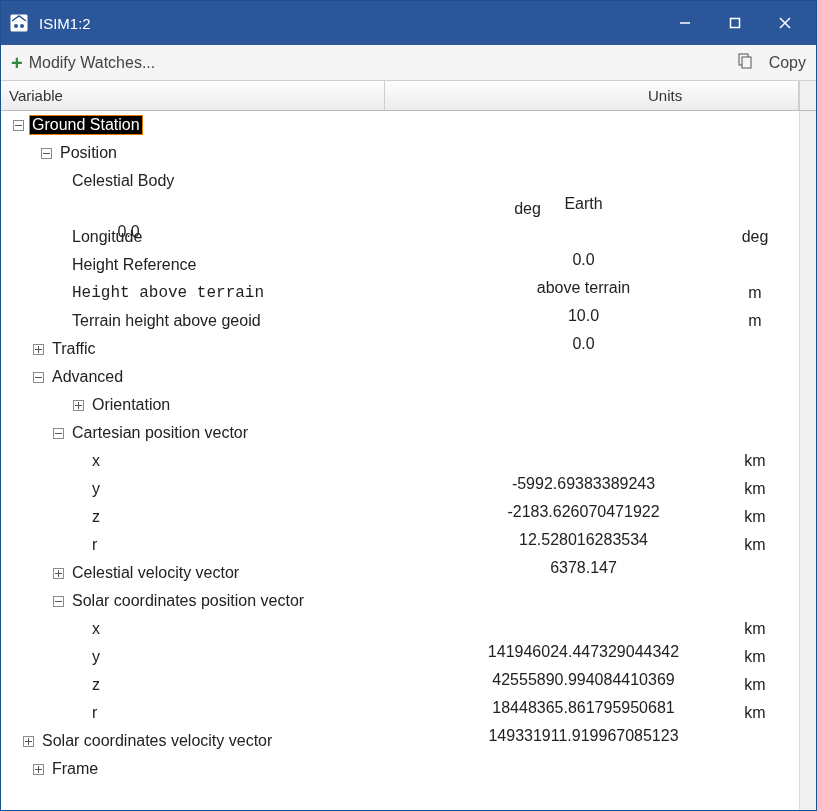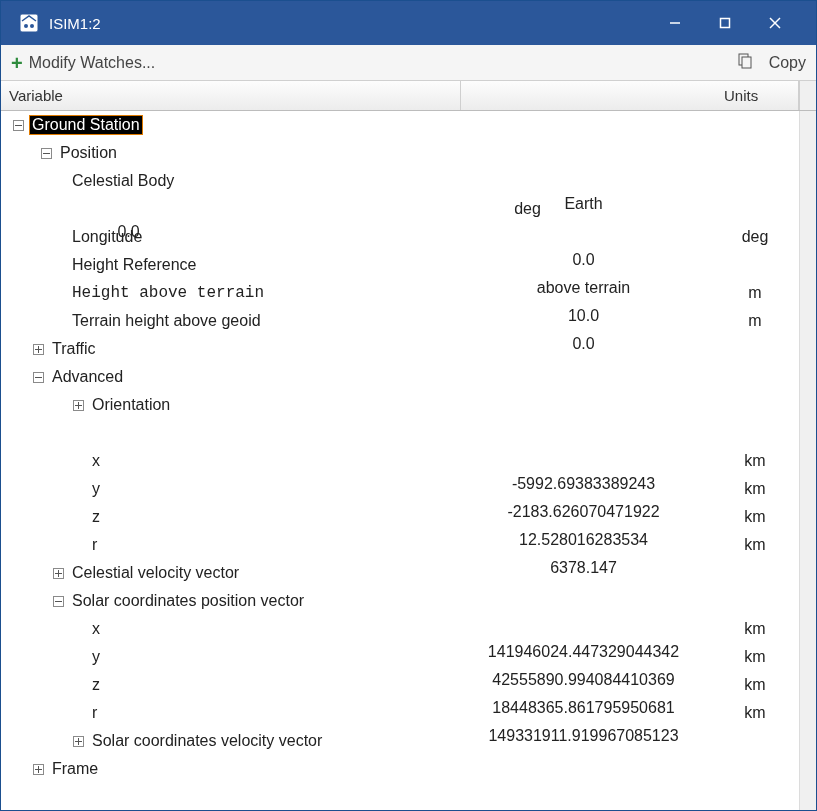--- a/index.html
+++ b/index.html
@@ -1,31 +1,31 @@
 <!DOCTYPE html>
 <html><head>
 <meta charset="utf-8">
 <style>
   * { box-sizing: border-box; margin: 0; padding: 0; }
   html, body { width: 817px; height: 811px; font-family: "Segoe UI", Arial, sans-serif; font-size: 16px; color: #222; background: #fff; overflow: hidden; }
   .window { width: 817px; height: 811px; display: flex; flex-direction: column; border: 1px solid #1b4f8f; }
-  .titlebar { height: 44px; background: #2b579a; color: #fff; display: flex; align-items: center; padding: 0 16px; }
+  .titlebar { height: 44px; background: #2b579a; color: #fff; display: flex; align-items: center; padding: 0 6px; }
   .titlebar .app-icon { width: 24px; height: 24px; margin-right: 8px; display: flex; align-items: center; justify-content: center; }
   .titlebar .title { flex: 1; font-size: 15px; }
   .winbtns { display: flex; align-items: center; gap: 0; height: 100%; }
   .winbtn { width: 50px; height: 100%; display: flex; align-items: center; justify-content: center; color: #fff; }
   .winbtn svg { stroke: #fff; }
   .toolbar { height: 36px; background: #f5f5f5; border-bottom: 1px solid #d0d0d0; display: flex; align-items: center; padding: 0 10px; color: #444; }
   .toolbar .modify { display: flex; align-items: center; gap: 6px; }
   .toolbar .plus { color: #2e8b3d; font-size: 20px; font-weight: bold; line-height: 1; }
   .toolbar .spacer { flex: 1; }
   .toolbar .copy { display: flex; align-items: center; gap: 15px; }
   .headers { height: 30px; background: linear-gradient(#fdfdfd, #ececec); border-bottom: 1px solid #bcbcbc; display: flex; align-items: stretch; }
   .headers .hcell { display: flex; align-items: center; padding: 0 8px; border-right: 1px solid #cfcfcf; font-size: 15px; color: #333; }
-  .col-var  { width: 460px; }
+  .col-var  { width: 384px; }
   .col-val  { width: 255px; margin-top: 37px; }
   .col-unit { flex: 1; }
   .tree { flex: 1; overflow: auto; background: #fff; }
   .row { display: flex; align-items: stretch; height: 28px; }
   .cell { display: flex; align-items: center; padding: 0 4px; }
   .row .col-var { width: 455px; position: relative; }
   .row .col-val { width: 255px; justify-content: center; text-align: center; }
   .row .col-unit { flex: 1; justify-content: center; text-align: center; }
   .toggle { width: 11px; height: 11px; border: 1px solid #8a8a8a; background: #fff; display: inline-flex; align-items: center; justify-content: center; margin-right: 6px; flex-shrink: 0; position: relative; }
   .toggle::before, .toggle::after { content: ""; position: absolute; background: #555; }
@@ -175,20 +175,24 @@
         </div>
         <div class="row">
           <div class="cell col-var" style="padding-left: 72px;">
             <span class="toggle plus"></span>
             <span class="lbl">Orientation</span>
           </div>
           <div class="cell col-val"></div>
           <div class="cell col-unit"></div>
         </div>
         <div class="row">
+          <div class="cell col-var" style="padding-left: 52px;">
+            <span class="toggle"></span>
+            <span class="lbl">Cartesian position vector</span>
+          </div>
           <div class="cell col-val"></div>
           <div class="cell col-unit"></div>
         </div>
         <div class="row">
           <div class="cell col-var" style="padding-left: 72px;">
             <span class="noicon"></span>
             <span class="lbl">x</span>
           </div>
           <div class="cell col-val">-5992.69383389243</div>
           <div class="cell col-unit">km</div>
@@ -259,21 +263,21 @@
         </div>
         <div class="row">
           <div class="cell col-var" style="padding-left: 72px;">
             <span class="noicon"></span>
             <span class="lbl">r</span>
           </div>
           <div class="cell col-val">149331911.919967085123</div>
           <div class="cell col-unit">km</div>
         </div>
         <div class="row">
-          <div class="cell col-var" style="padding-left: 72px;">
+          <div class="cell col-var" style="padding-left: 22px;">
             <span class="toggle plus"></span>
             <span class="lbl">Solar coordinates velocity vector</span>
           </div>
           <div class="cell col-val"></div>
           <div class="cell col-unit"></div>
         </div>
         <div class="row">
           <div class="cell col-var" style="padding-left: 32px;">
             <span class="toggle plus"></span>
             <span class="lbl">Frame</span>

